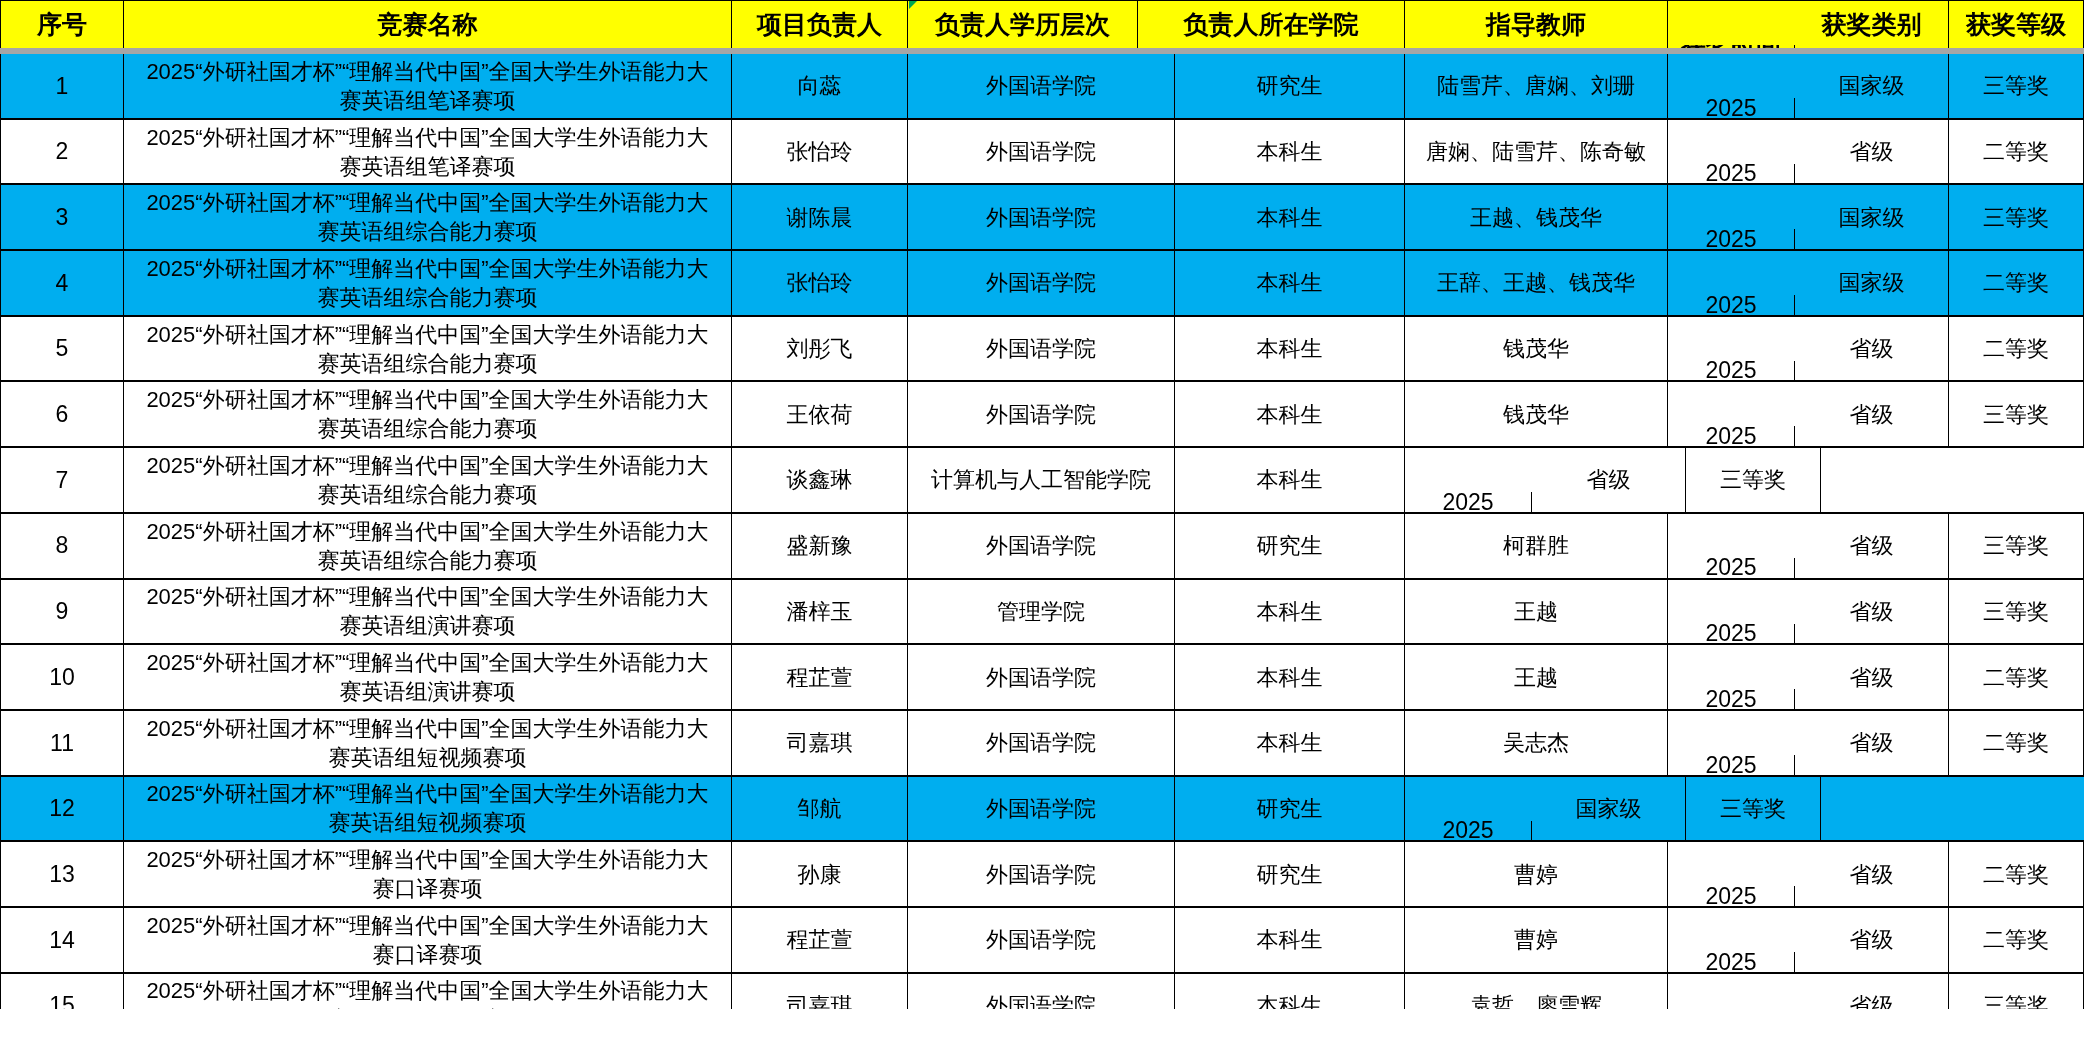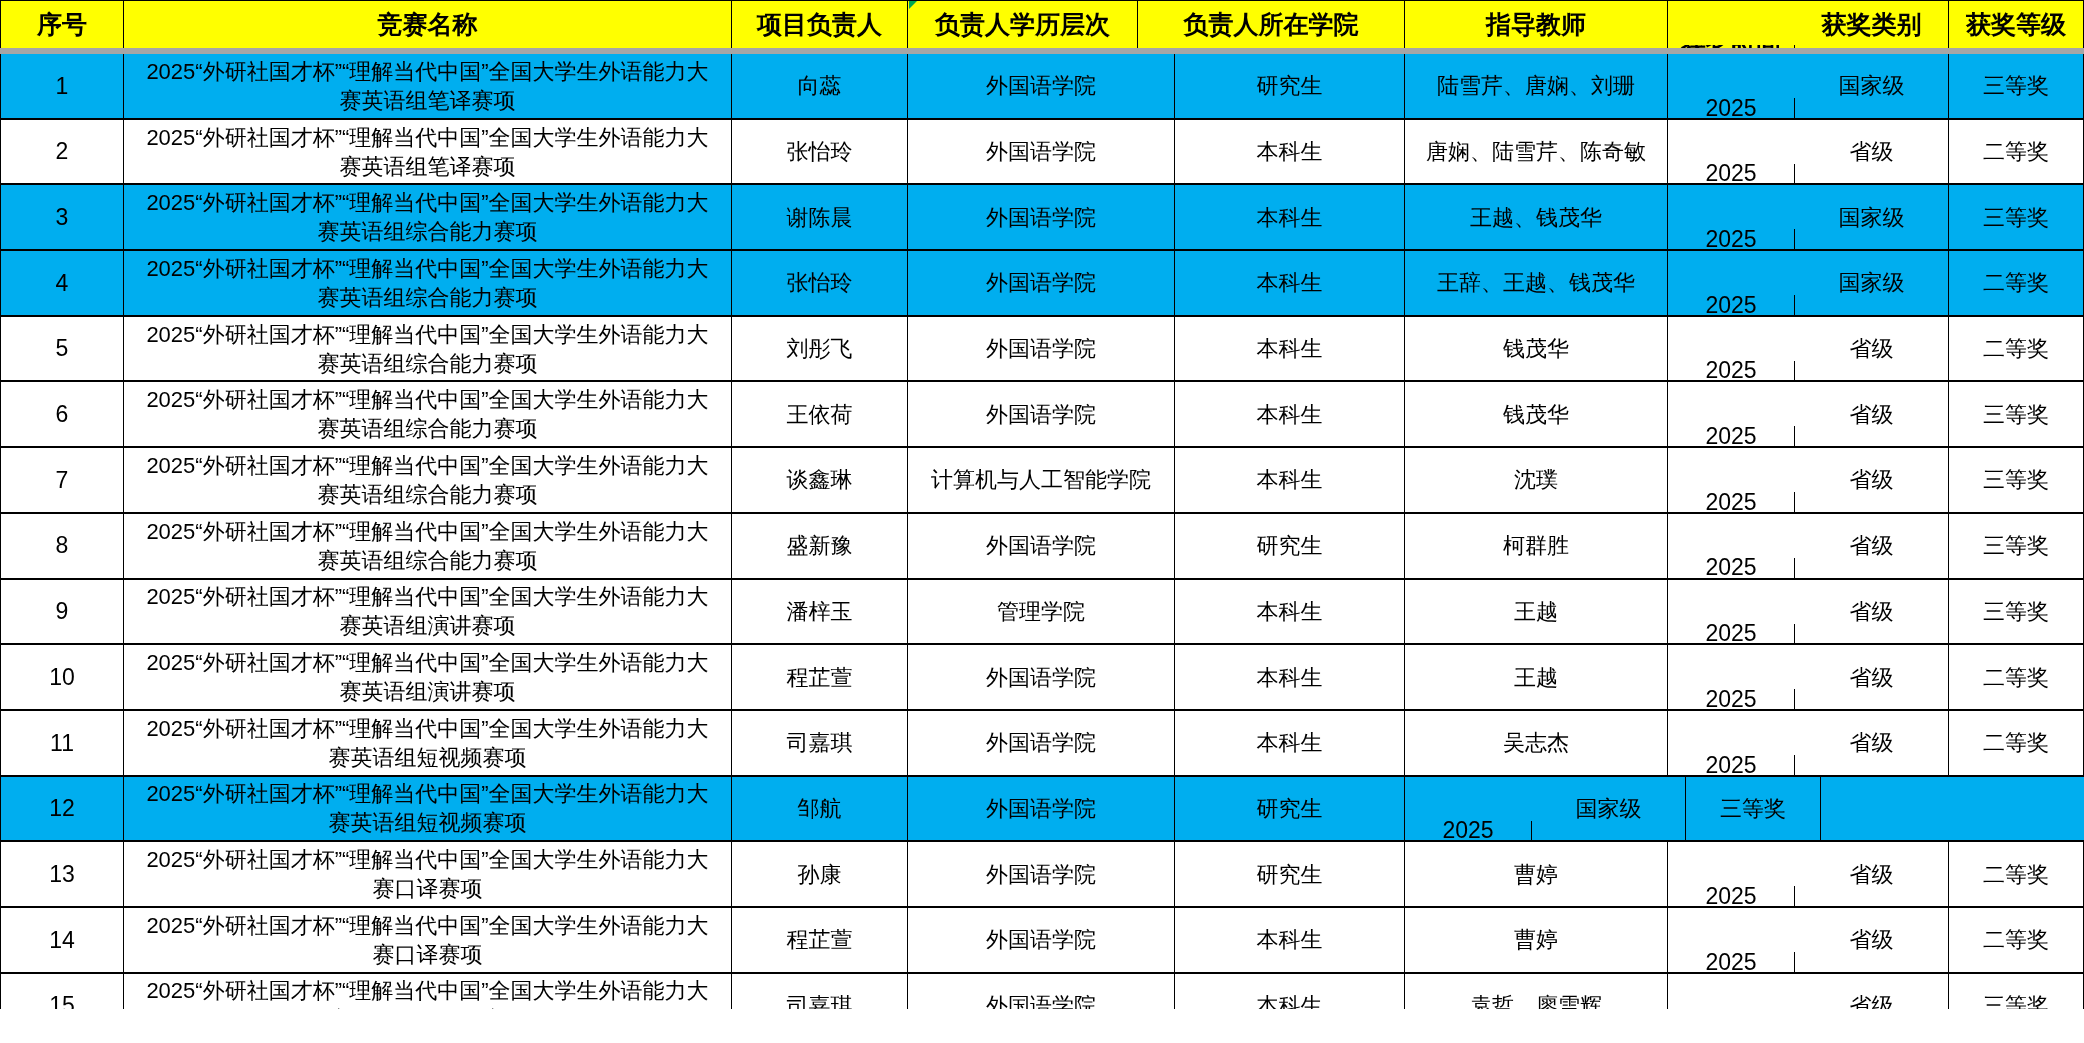--- a/index.html
+++ b/index.html
@@ -150,21 +150,20 @@
         <div class="cell c6">2025</div>
         <div class="cell c7">省级</div>
         <div class="cell c8">三等奖</div>
       </div>
       <div class="row data-row">
         <div class="cell c0">7</div>
         <div class="cell c1">2025“外研社国才杯”“理解当代中国”全国大学生外语能力大赛英语组综合能力赛项</div>
         <div class="cell c2">谈鑫琳</div>
         <div class="cell c3">计算机与人工智能学院</div>
         <div class="cell c4">本科生</div>
-        <div class="cell c5">沈璞</div>
         <div class="cell c6">2025</div>
         <div class="cell c7">省级</div>
         <div class="cell c8">三等奖</div>
       </div>
       <div class="row data-row">
         <div class="cell c0">8</div>
         <div class="cell c1">2025“外研社国才杯”“理解当代中国”全国大学生外语能力大赛英语组综合能力赛项</div>
         <div class="cell c2">盛新豫</div>
         <div class="cell c3">外国语学院</div>
         <div class="cell c4">研究生</div>

